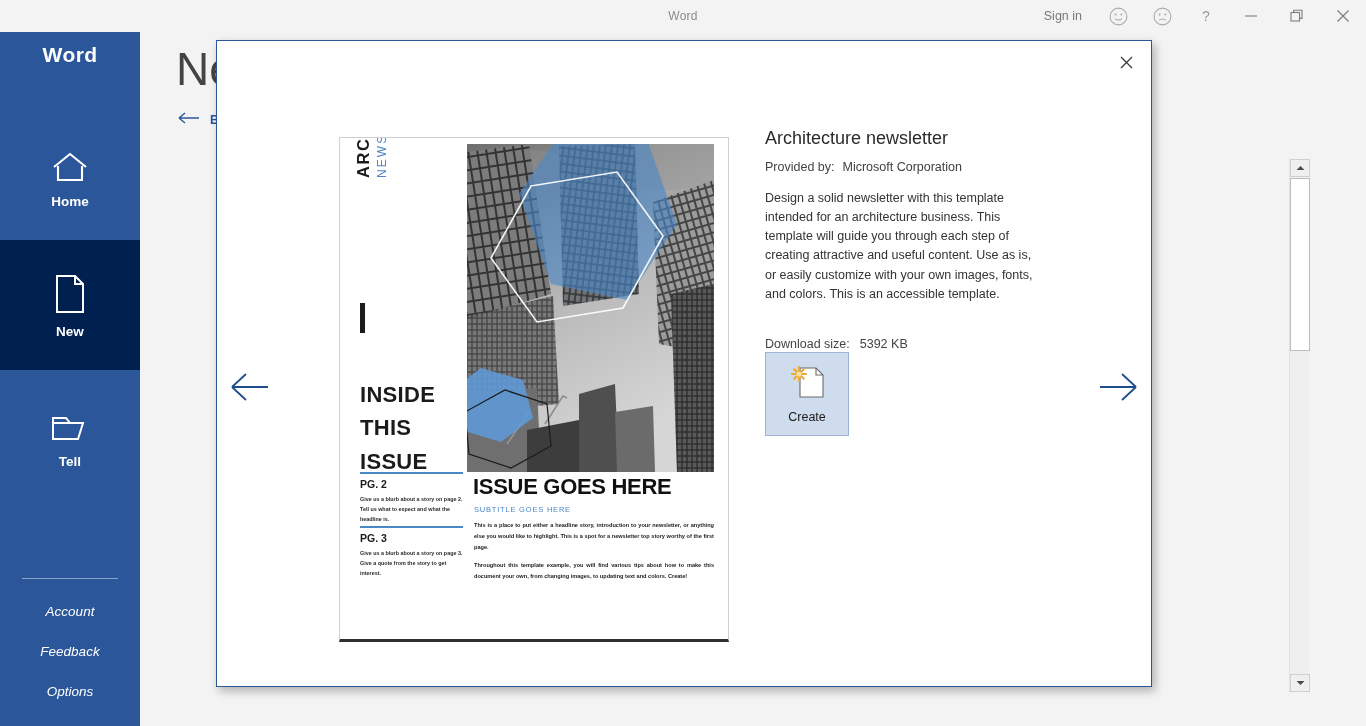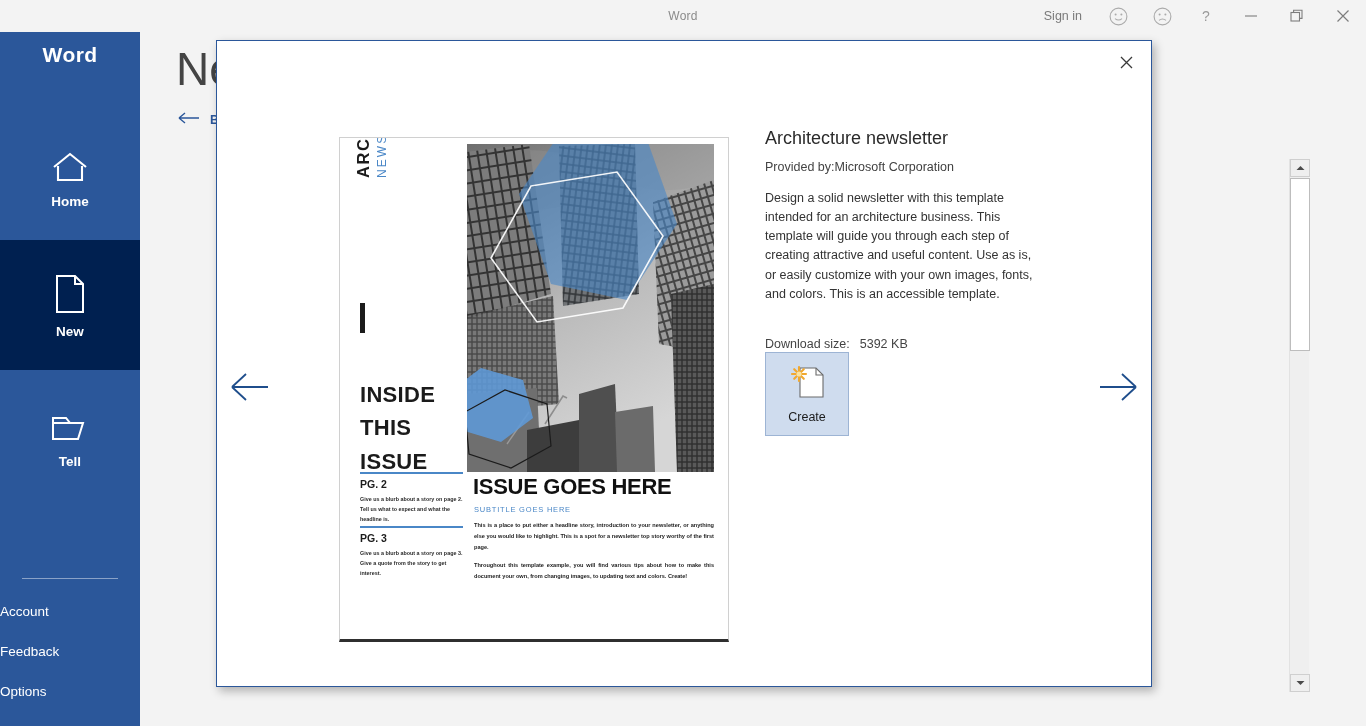--- a/index.html
+++ b/index.html
@@ -52,22 +52,22 @@
   }
   .nav-item.selected { background: #002050; }
   .nav-label { font-size: 13.5px; }
   .nav-ico { height: 42px; display: flex; align-items: flex-end; }
 
   .sb-divider {
     position: absolute; left: 22px; right: 22px; top: 578px;
     height: 1px; background: rgba(255,255,255,.45);
   }
   .sb-link {
-    position: absolute; left: 0; width: 140px; text-align: left;
-    color: #ffffff; font-size: 13.5px; cursor: default;
+    position: absolute; left: 0; width: 140px; text-align: center;
+    color: #ffffff; font-size: 13.5px; cursor: default; font-style: italic;
   }
 
   
   .bg-page {
     position: absolute; left: 140px; top: 32px; width: 1226px; height: 694px;
     background: #f3f3f3;
   }
   .bg-title {
     position: absolute; left: 36px; top: 10px;
     font-size: 46px; color: #444444; font-weight: normal; white-space: nowrap;
@@ -157,21 +157,21 @@
   .tpl-body {
     position: absolute; left: 134px; top: 382px; width: 240px;
     font-size: 5.6px; font-weight: bold; color: #222; line-height: 1.95;
     text-align: justify;
   }
   .tpl-body p + p { margin-top: 7px; }
 
   
   .detail { position: absolute; left: 765px; top: 128px; width: 290px; }
   .detail-title { font-size: 18px; color: #2b2b2b; font-weight: normal; margin-bottom: 11px; }
-  .detail-provider { font-size: 12.5px; color: #444; margin-bottom: 15px; display: flex; gap: 0; }
+  .detail-provider { font-size: 12.5px; color: #444; margin-bottom: 15px; display: flex; gap: 8px; }
   .provider-link { color: #404040; cursor: default; }
   .detail-desc { font-size: 12.5px; color: #333; line-height: 1.53; width: 272px; }
   .detail-size { margin-top: 33px; font-size: 12.5px; color: #444; display: flex; gap: 10px; }
 
   .create-btn {
     position: absolute; left: 765px; top: 352px; width: 84px; height: 84px;
     background: #cfdcee; border: 1px solid #9db4d4;
     display: flex; flex-direction: column; align-items: center; justify-content: center;
     gap: 6px; cursor: default;
   }

